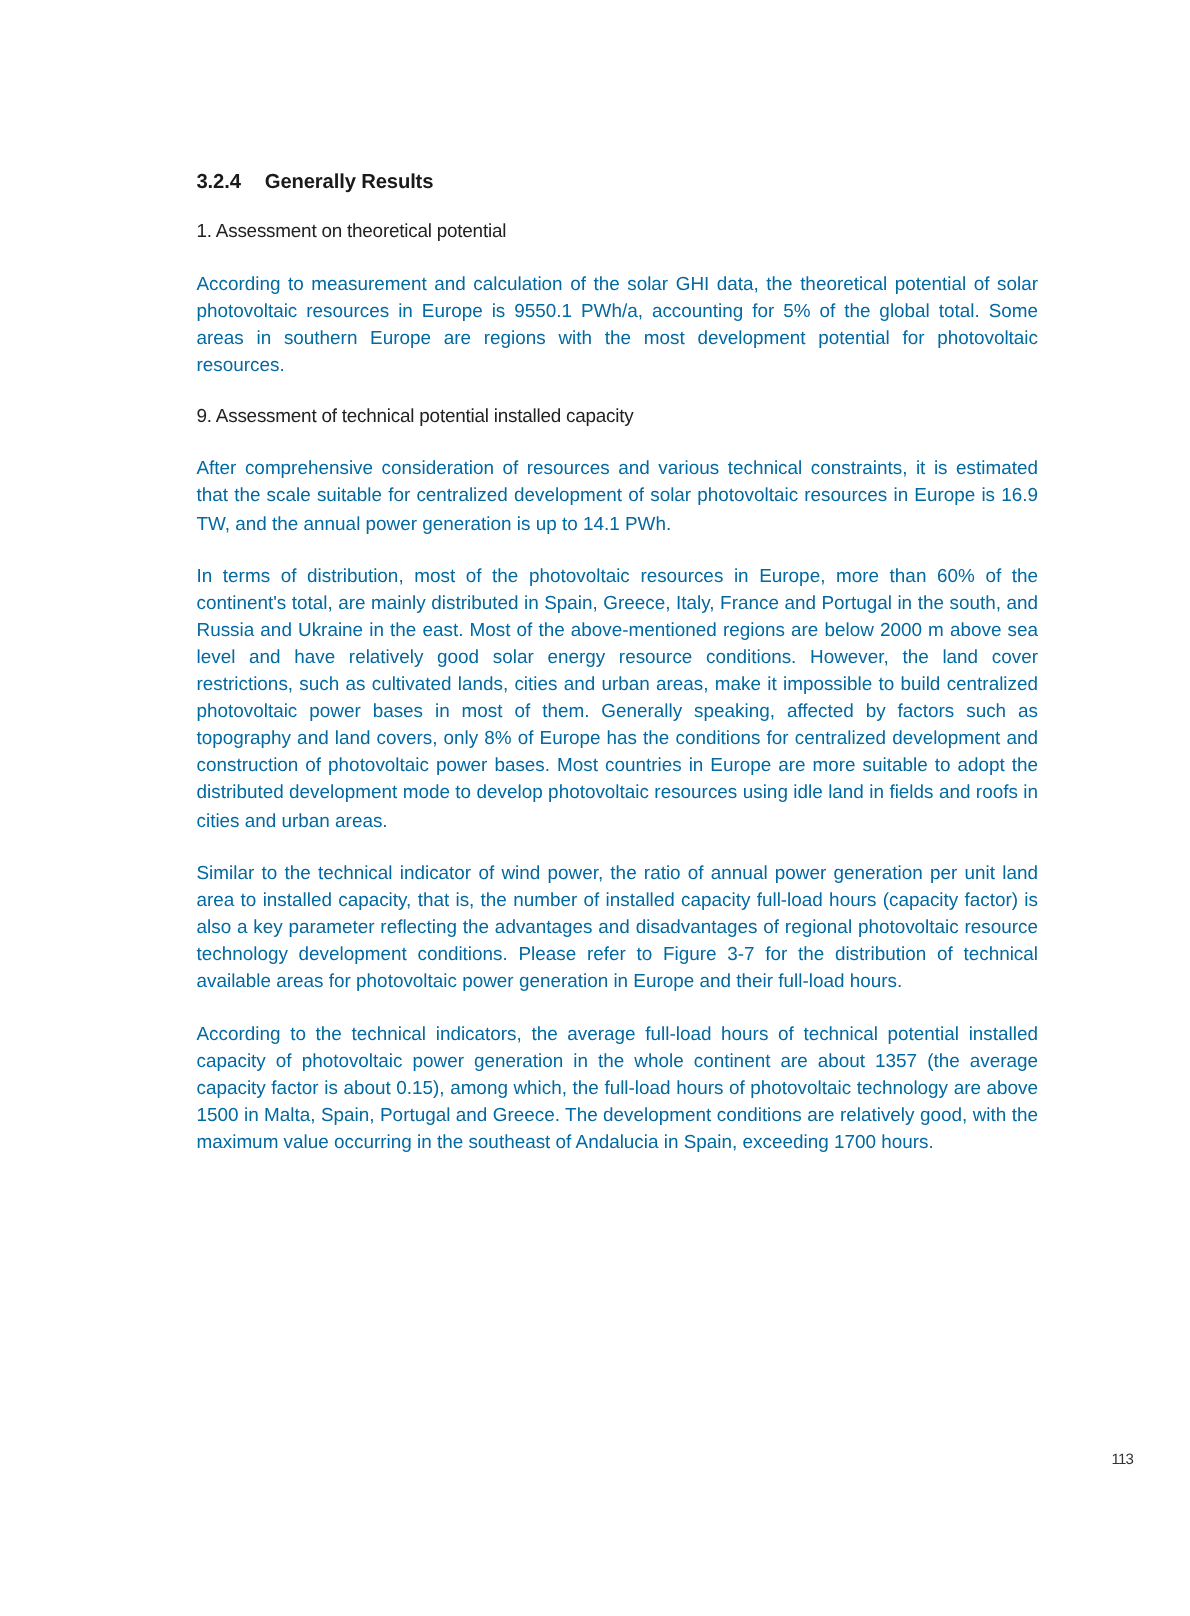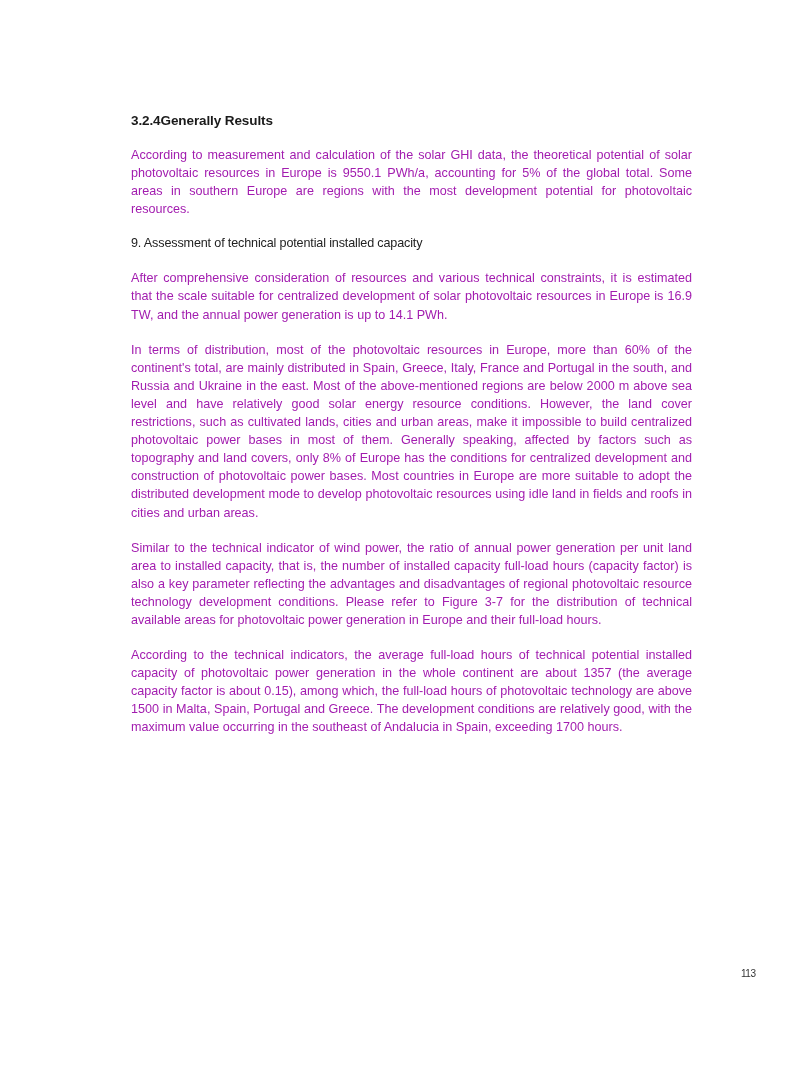--- a/index.html
+++ b/index.html
@@ -24,54 +24,55 @@
   .section-heading {
     font-size: 13.5px;
     font-weight: bold;
     color: #1a1a1a;
     margin: 0 0 17px 0;
     line-height: 17px;
     letter-spacing: -0.1px;
   }
   .section-heading .num {
     display: inline-block;
-    margin-right: 0;
+    margin-right: 16px;
   }
   .subheading {
     font-size: 12.6px;
     line-height: 16px;
     margin: 0 0 18px 0;
     color: #222;
     letter-spacing: -0.15px;
   }
   .para {
     font-size: 12.6px;
     line-height: 18.1px;
     text-align: justify;
     margin: 0 0 17px 0;
-    color: #a21caf;
+    color: #0369a1;
   }
   .page-number {
     position: absolute;
     left: 741px;
     top: 968px;
     font-size: 10px;
     color: #333;
     letter-spacing: -0.5px;
   }
 </style>
 </head>
 <body>
 
 <div class="page">
   <h2 class="section-heading">
     <span class="num">3.2.4</span><span>Generally Results</span>
   </h2>
 
   <div>
+    <p class="subheading">1. Assessment on theoretical potential</p>
     <p class="para">According to measurement and calculation of the solar GHI data, the theoretical potential of solar photovoltaic resources in Europe is 9550.1 PWh/a, accounting for 5% of the global total. Some areas in southern Europe are regions with the most development potential for photovoltaic resources.</p>
   </div>
 
   <div>
     <p class="subheading">9. Assessment of technical potential installed capacity</p>
     <p class="para">After comprehensive consideration of resources and various technical constraints, it is estimated that the scale suitable for centralized development of solar photovoltaic resources in Europe is 16.9 TW, and the annual power generation is up to 14.1 PWh.</p>
     <p class="para">In terms of distribution, most of the photovoltaic resources in Europe, more than 60% of the continent's total, are mainly distributed in Spain, Greece, Italy, France and Portugal in the south, and Russia and Ukraine in the east. Most of the above-mentioned regions are below 2000 m above sea level and have relatively good solar energy resource conditions. However, the land cover restrictions, such as cultivated lands, cities and urban areas, make it impossible to build centralized photovoltaic power bases in most of them. Generally speaking, affected by factors such as topography and land covers, only 8% of Europe has the conditions for centralized development and construction of photovoltaic power bases. Most countries in Europe are more suitable to adopt the distributed development mode to develop photovoltaic resources using idle land in fields and roofs in cities and urban areas.</p>
     <p class="para">Similar to the technical indicator of wind power, the ratio of annual power generation per unit land area to installed capacity, that is, the number of installed capacity full-load hours (capacity factor) is also a key parameter reflecting the advantages and disadvantages of regional photovoltaic resource technology development conditions. Please refer to Figure 3-7 for the distribution of technical available areas for photovoltaic power generation in Europe and their full-load hours.</p>
     <p class="para">According to the technical indicators, the average full-load hours of technical potential installed capacity of photovoltaic power generation in the whole continent are about 1357 (the average capacity factor is about 0.15), among which, the full-load hours of photovoltaic technology are above 1500 in Malta, Spain, Portugal and Greece. The development conditions are relatively good, with the maximum value occurring in the southeast of Andalucia in Spain, exceeding 1700 hours.</p>
   </div>

